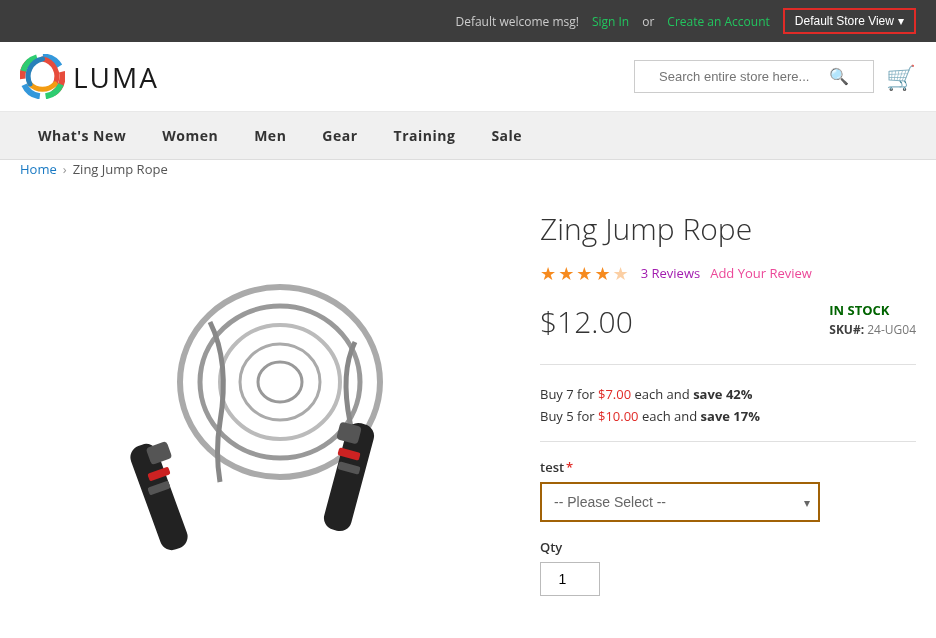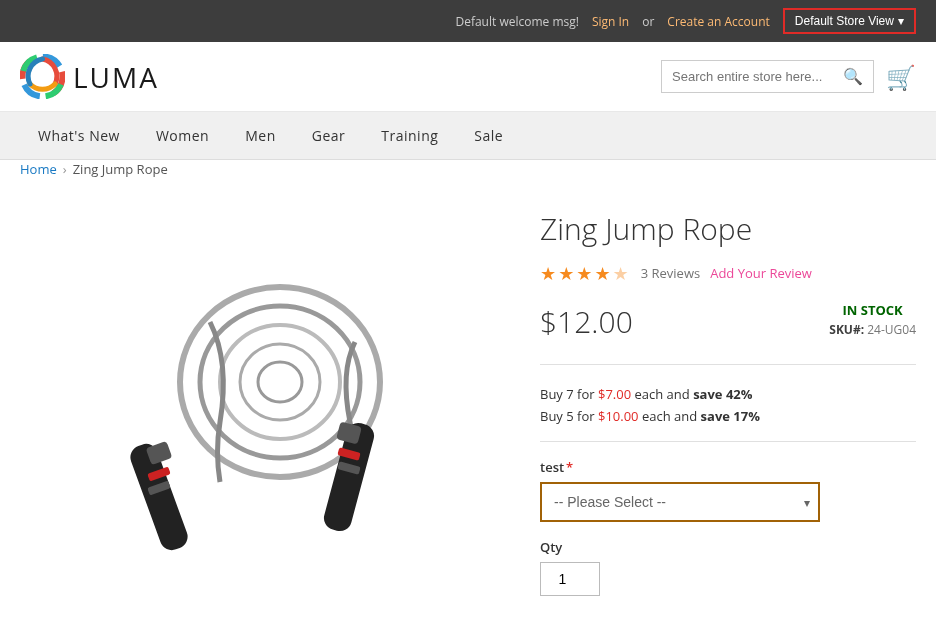--- a/index.html
+++ b/index.html
@@ -9,21 +9,21 @@
     .top-bar {
       background: #3d3d3d;
       color: #ccc;
       font-size: 12px;
       padding: 8px 20px;
       display: flex;
       justify-content: flex-end;
       align-items: center;
       gap: 13px;
     }
-    .top-bar a { color: #fdba74; text-decoration: none; }
+    .top-bar a { color: #22c55e; text-decoration: none; }
     .top-bar .store-view-btn {
       border: 2px solid #e02b27;
       color: #fff;
       padding: 4px 10px;
       cursor: pointer;
       background: transparent;
       font-size: 12px;
       display: flex;
       align-items: center;
       gap: 4px;
@@ -55,22 +55,22 @@
     }
     .header-right {
       display: flex;
       align-items: center;
       gap: 12px;
     }
     .search-box {
       display: flex;
       align-items: center;
       border: 1px solid #ccc;
-      padding: 6px 10px;
-      width: 213px;
+      padding: 6px 24px;
+      width: 240px;
     }
     .search-box input {
       border: none;
       outline: none;
       font-size: 13px;
       color: #999;
       width: 100%;
       background: transparent;
     }
     .search-icon-btn {
@@ -88,21 +88,21 @@
       padding: 0 20px;
       display: flex;
       border-bottom: 1px solid #ddd;
     }
     .main-nav a {
       display: block;
       padding: 14px 18px;
       text-decoration: none;
       color: #333;
       font-size: 14px;
-      font-weight: 400;
+      font-weight: 700;
       letter-spacing: 0.5px;
     }
 
     
     .breadcrumb {
       padding: 0 20px;
       font-size: 13px;
       color: #999;
       display: flex;
       align-items: center;
@@ -143,38 +143,38 @@
       color: #333;
       margin-bottom: 12px;
     }
     .rating-row {
       display: flex;
       align-items: center;
       gap: 10px;
       margin-bottom: 16px;
     }
     .stars { color: #f68a1e; font-size: 18px; letter-spacing: 2px; }
-    .reviews-link { color: #737373; text-decoration: none; font-size: 13px; }
+    .reviews-link { color: #a21caf; text-decoration: none; font-size: 13px; }
     .add-review-link { color: #ec4899; text-decoration: none; font-size: 13px; text-align: right; }
 
     .price-row {
       display: flex;
       justify-content: space-between;
       align-items: flex-start;
       margin-bottom: 8px;
       border-bottom: 1px solid #e0e0e0;
       padding-bottom: 22px;
     }
     .price {
       font-size: 30px;
       font-weight: 300;
       color: #333;
     }
     .stock-area {
-      text-align: center;
+      text-align: left;
     }
     .in-stock {
       color: #006400;
       font-weight: 700;
       font-size: 13px;
       text-transform: uppercase;
     }
     .sku {
       font-size: 12px;
       color: #777;

